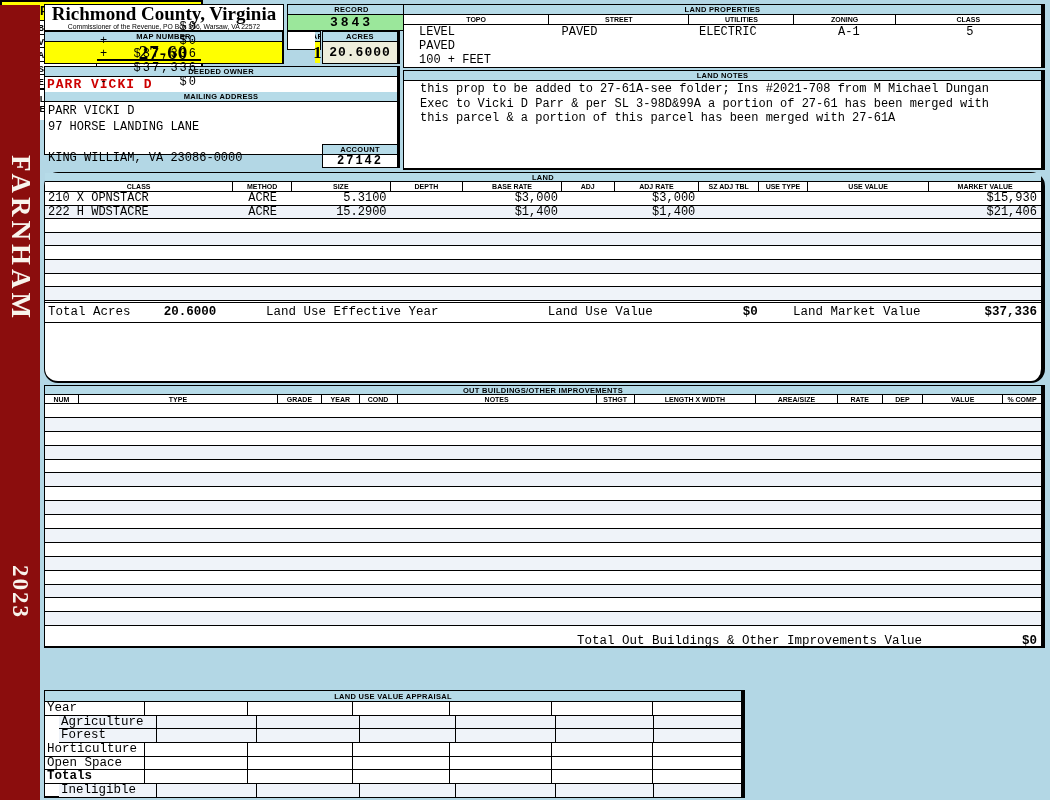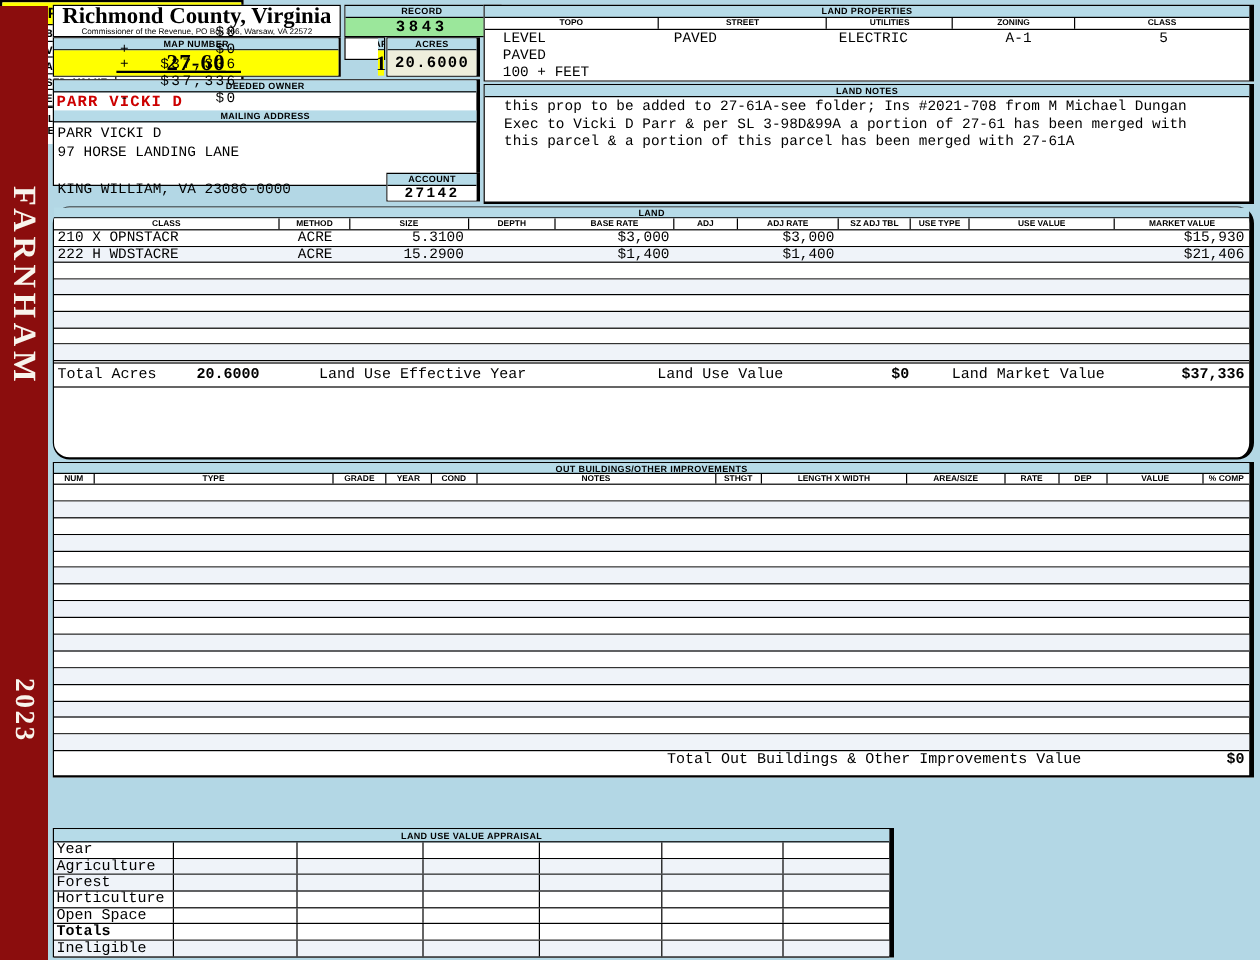--- a/index.html
+++ b/index.html
@@ -89,31 +89,31 @@
   .lt-lmv{width:195px;}
   .lt-mkt{flex:1;text-align:right;padding-right:4px;}
 
   
   .ob-box{left:44px;top:385px;width:1001px;height:263px;border-right:4px solid #000;border-bottom:2px solid #000;}
   .ob-box .bar{height:9px;}
   .ob-box .ghead{height:9px;}
   .ob-box .ghead>div{line-height:9px;}
   .ob-erow{height:13.9px;border-bottom:1px solid #000;}
   .ob-erow.alt{background:var(--tint);}
-  .ob-total{height:22px;display:flex;align-items:flex-start;justify-content:flex-end;
-            font:12.5px var(--mono);gap:21px;}
+  .ob-total{height:22px;display:flex;align-items:flex-end;justify-content:flex-end;
+            font:12.5px var(--mono);}
   .ob-total .lbl{margin-right:100px;}
   .ob-total .val{font-weight:bold;padding-right:4px;}
 
   
   .ap-box{left:44px;top:690px;width:701px;height:108px;border-right:4px solid #000;border-bottom:2px solid #000;}
   .ap-box .bar{height:11px;}
   .ap-row{display:grid;grid-template-columns:14.4% 14.7% 15.1% 14% 14.7% 14.4% 12.7%;
           height:13.7px;border-bottom:1px solid #000;font:12.5px var(--mono);line-height:13px;}
-  .ap-row.alt{background:var(--tint);}
+  .ap-row.alt{background:var(--tint);margin-left:14px;}
   .ap-row>div{border-right:1px solid #000;overflow:hidden;}
   .ap-row>div:last-child{border-right:none;}
   .ap-row .lab{padding-left:2px;}
   .ap-row.totals .lab{font-weight:bold;}
 
   
   .sum-box{left:845px;top:678px;width:203px;height:120px;border:2px solid #000;background:#fff;}
   .sum-title{height:19px;background:#FFFF00;border-bottom:1px solid #000;
              font:bold 13px var(--mono);letter-spacing:1px;display:flex;align-items:center;justify-content:center;}
   .sum-row{display:flex;height:13.6px;border-bottom:1px solid #000;}

